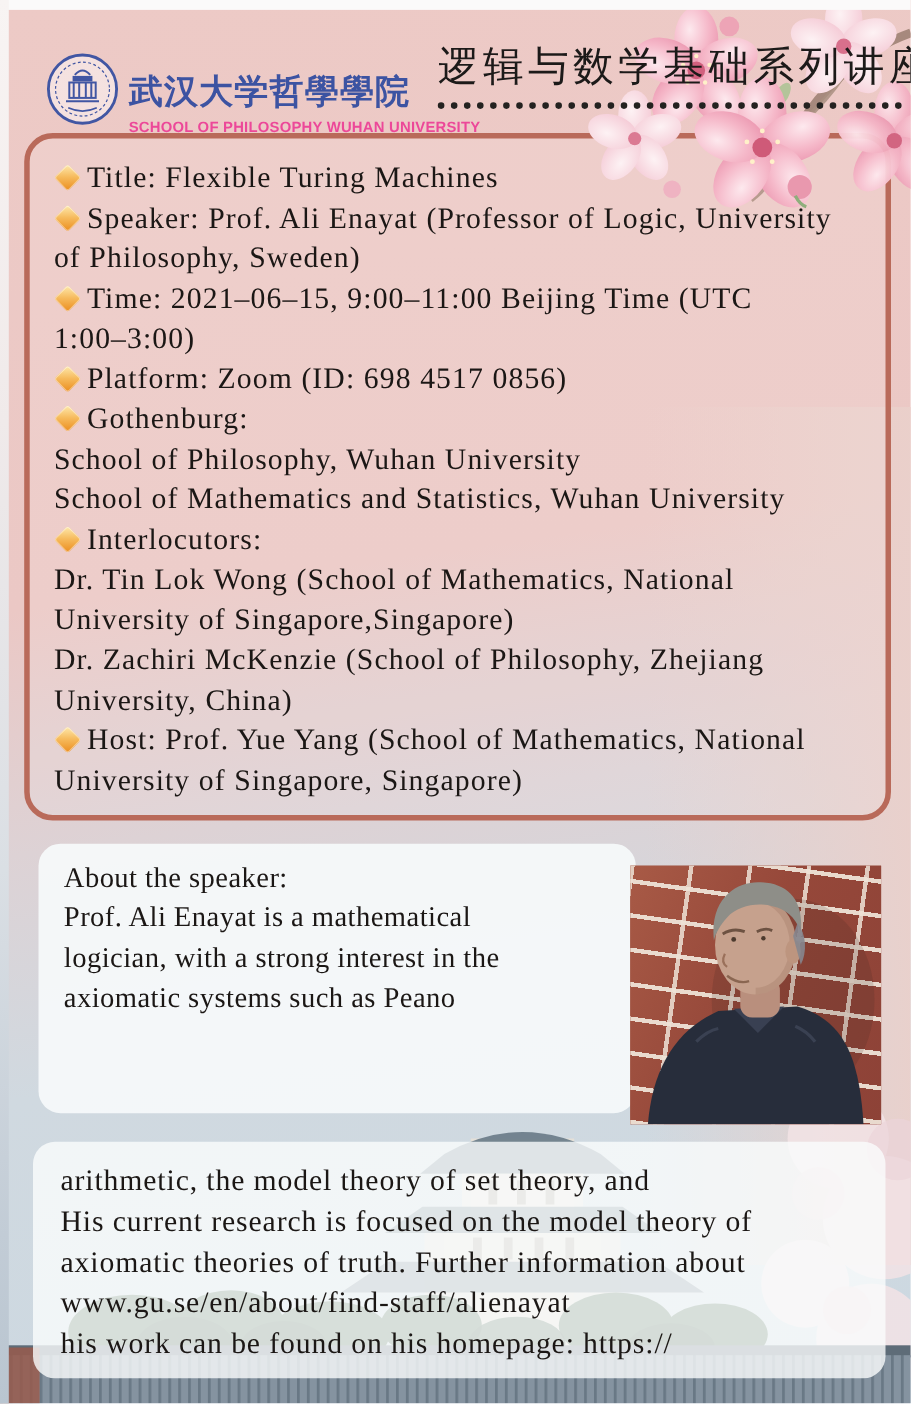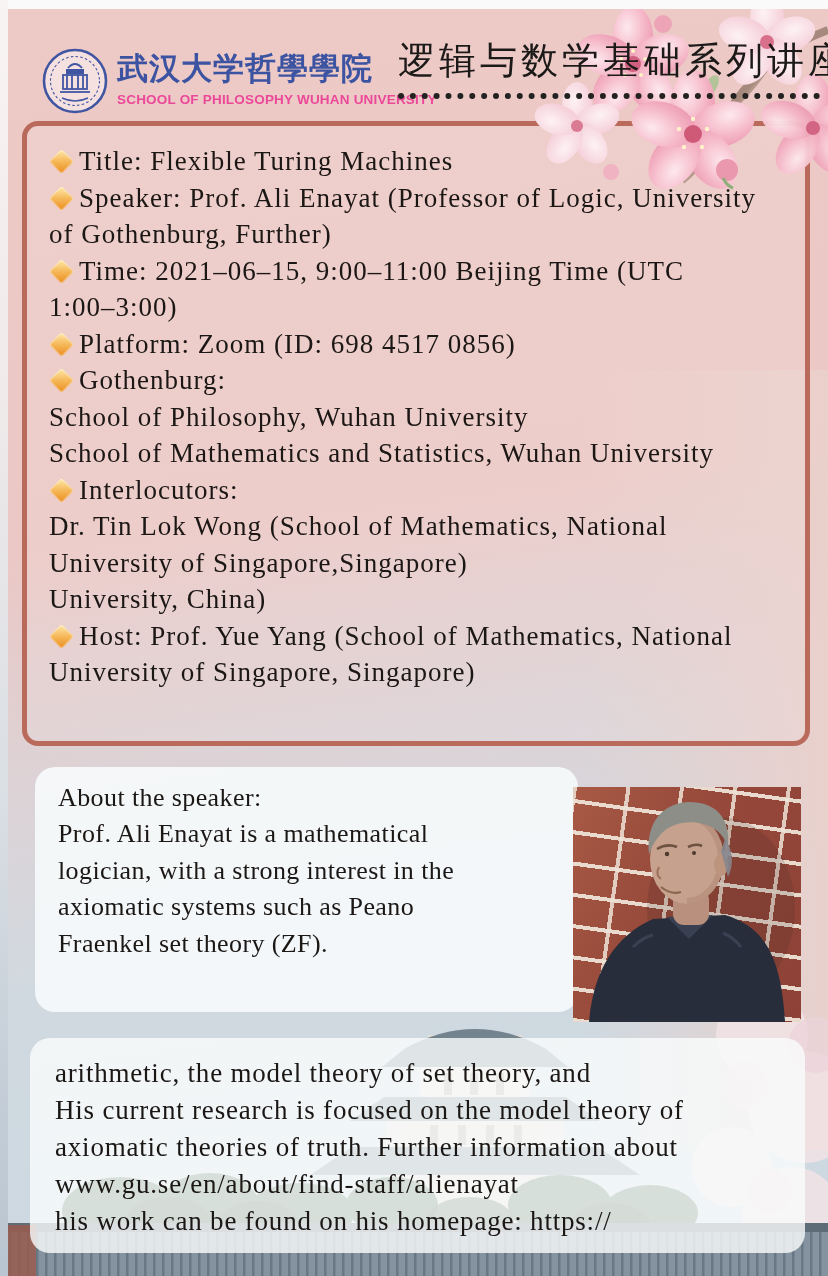--- a/index.html
+++ b/index.html
@@ -15,31 +15,31 @@
   .edge-top{position:absolute;left:0;top:0;width:828px;height:9px;z-index:8;background:#fbfafa;}
   .edge-left{position:absolute;left:0;top:0;width:8px;height:1276px;z-index:8;
     background:linear-gradient(#f8f4f3 0%,#f0eaea 30%,#dadfe4 62%,#c2ccd6 88%,#b9c5d0 100%);}
 
   
   .header{position:absolute;left:0;top:0;width:828px;z-index:6;}
   .logo{position:absolute;left:42px;top:34px;display:flex;align-items:flex-start;}
   .seal{width:66px;height:66px;margin-top:14px;}
   .logo-text{margin-left:9px;}
   .logo-cn{font-family:"DejaVu Sans",sans-serif;font-weight:700;color:#3c53a2;
-    font-size:31px;letter-spacing:1px;line-height:44px;margin-top:12px;}
+    font-size:31px;letter-spacing:1px;line-height:44px;margin-top:28px;}
   .logo-en{font-family:"Liberation Sans","DejaVu Sans",sans-serif;font-weight:700;color:#ec4899;
     font-size:13.5px;letter-spacing:.2px;margin-top:2px;}
   .series{position:absolute;left:398px;top:36px;width:426px;}
   .series-title{font-family:"DejaVu Sans",sans-serif;color:#1c1a19;font-size:37px;
     letter-spacing:4px;white-space:nowrap;font-weight:500;}
   .dotted-underline{width:422px;height:0;border-bottom:6px dotted #242220;margin-top:7px;}
 
   
   .info-box{position:absolute;left:22px;top:121px;width:788px;height:625px;z-index:4;
-    box-sizing:border-box;border:5px solid #b96a5a;border-radius:16px;
+    box-sizing:border-box;border:5px solid #b96a5a;border-radius:26px;
     background:rgba(255,255,255,.10);padding:17px 22px 0 22px;overflow:hidden;}
   .info-box .line{font-size:27px;line-height:36.5px;letter-spacing:1px;white-space:nowrap;}
   .diamond{display:inline-block;width:19px;height:19px;margin:0 8px 0 3px;
     transform:rotate(45deg) scale(.92);border-radius:3px;vertical-align:-1px;
     background:linear-gradient(135deg,#fde3a2 8%,#f6ba5c 48%,#ec9226 92%);
     box-shadow:inset 0 0 0 1px rgba(255,255,255,.45);}
 
   
   .about-box{position:absolute;left:35px;top:767px;width:543px;height:245px;z-index:3;
     box-sizing:border-box;border-radius:20px;background:rgba(246,250,251,.92);
@@ -153,41 +153,41 @@
     </div>
     <div class="series">
       <div class="series-title">逻辑与数学基础系列讲座</div>
       <div class="dotted-underline"></div>
     </div>
   </header>
 
   <section class="info-box">
     <div class="line"><span class="diamond"></span><span>Title: Flexible Turing Machines</span></div>
     <div class="line"><span class="diamond"></span><span>Speaker: Prof. Ali Enayat (Professor of Logic, University</span></div>
-    <div class="line"><span>of Gothenburg, Further)</span></div>
+    <div class="line"><span>of Philosophy, Sweden)</span></div>
     <div class="line"><span class="diamond"></span><span>Time: 2021–06–15, 9:00–11:00 Beijing Time (UTC</span></div>
     <div class="line"><span>1:00–3:00)</span></div>
     <div class="line"><span class="diamond"></span><span>Platform: Zoom (ID: 698 4517 0856)</span></div>
     <div class="line"><span class="diamond"></span><span>Gothenburg:</span></div>
     <div class="line"><span>School of Philosophy, Wuhan University</span></div>
     <div class="line"><span>School of Mathematics and Statistics, Wuhan University</span></div>
     <div class="line"><span class="diamond"></span><span>Interlocutors:</span></div>
     <div class="line"><span>Dr. Tin Lok Wong (School of Mathematics, National</span></div>
     <div class="line"><span>University of Singapore,Singapore)</span></div>
+    <div class="line"><span>Dr. Zachiri McKenzie (School of Philosophy, Zhejiang</span></div>
     <div class="line"><span>University, China)</span></div>
     <div class="line"><span class="diamond"></span><span>Host: Prof. Yue Yang (School of Mathematics, National</span></div>
     <div class="line"><span>University of Singapore, Singapore)</span></div>
   </section>
 
   <section class="about-box">
     <div class="line">About the speaker:</div>
     <div class="line">Prof. Ali Enayat is a mathematical</div>
     <div class="line">logician, with a strong interest in the</div>
     <div class="line">axiomatic systems such as Peano</div>
-    <div class="line">Fraenkel set theory (ZF).</div>
   </section>
 
   <div class="photo">
     <svg viewBox="0 0 228 235">
       <ellipse cx="148" cy="122" rx="74" ry="92" fill="rgba(55,38,32,0.16)"></ellipse>
       <path d="M16,235 C20,186 40,150 80,132 L152,128 C192,140 208,170 212,235 Z" fill="#272d3b"></path>
       <path d="M60,160 Q70,150 80,148 M168,160 Q160,150 150,146" stroke="#3a4152" stroke-width="3" fill="none"></path>
       <path d="M94,130 L116,152 L140,128 Z" fill="#394052"></path>
       <rect x="100" y="102" width="36" height="36" rx="11" fill="#b98f7d"></rect>
       <ellipse cx="114" cy="72" rx="37" ry="45" fill="#c6a18d"></ellipse>

